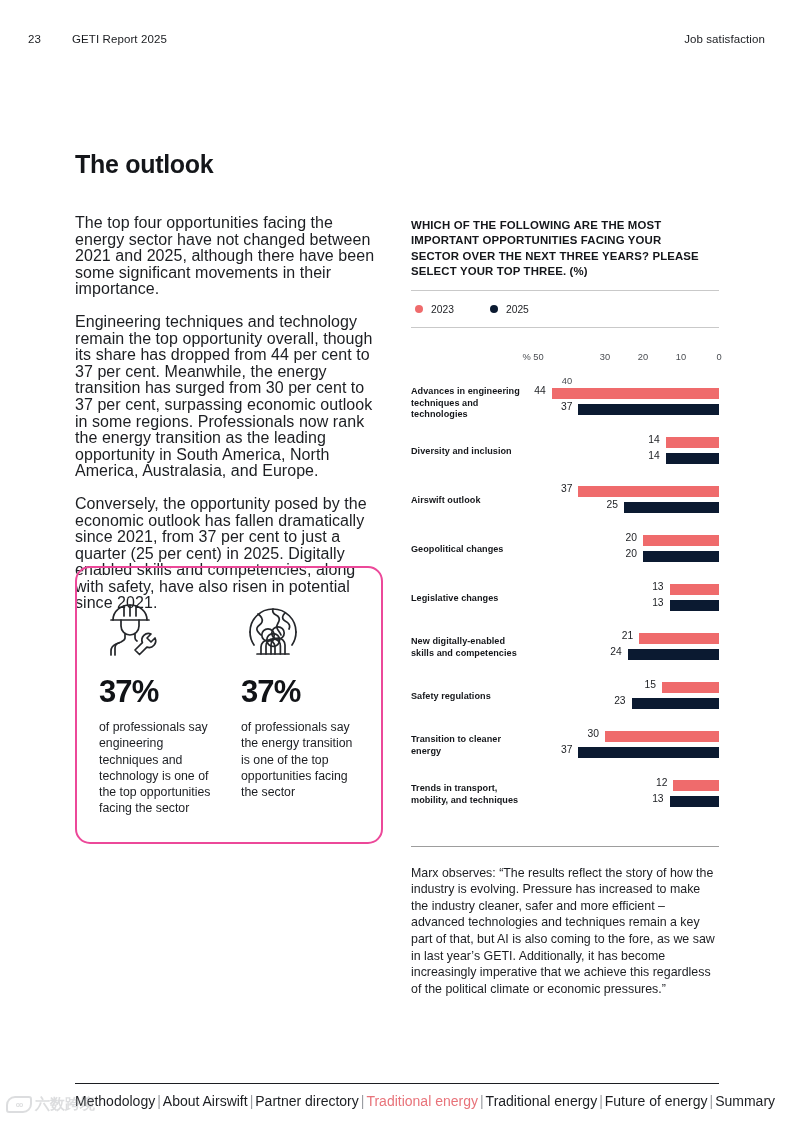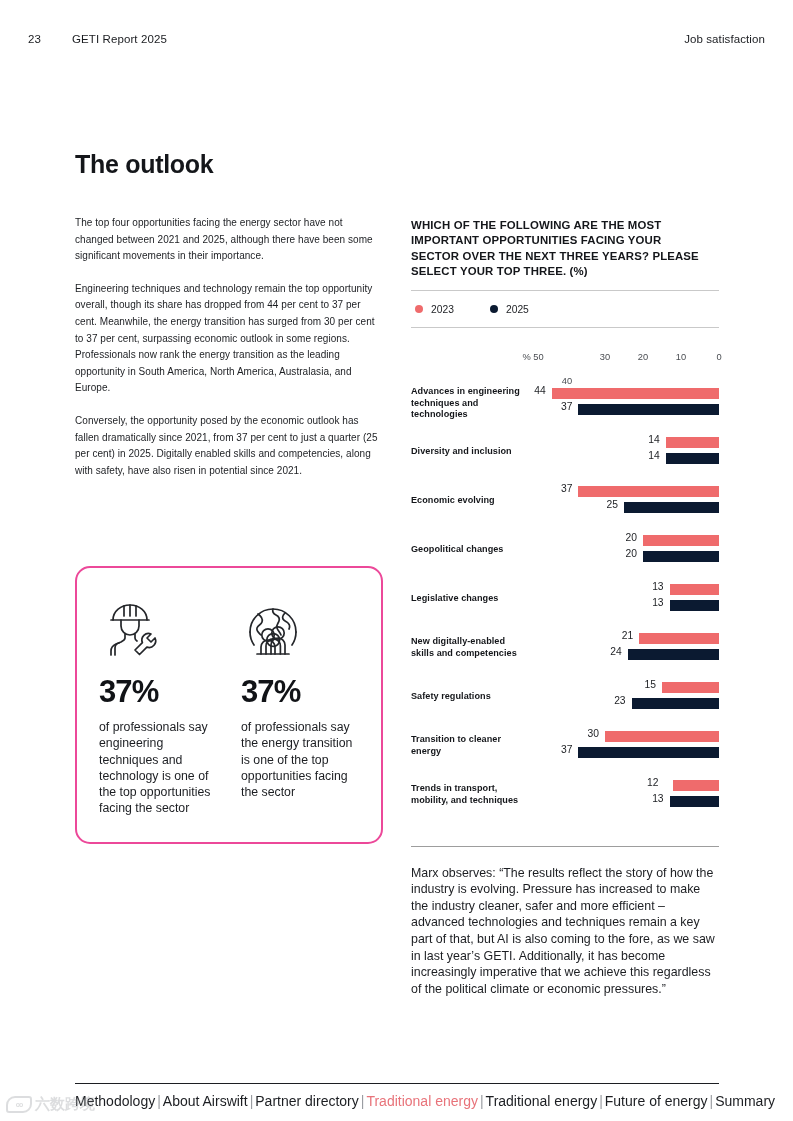--- a/index.html
+++ b/index.html
@@ -21,21 +21,21 @@
 
   
   .col-left{ position:absolute; left:75px; top:150px; width:305px; }
   .col-right{ position:absolute; left:411px; top:218px; width:308px; }
 
   h1.outlook-title{
     font-size:25px; font-weight:700; letter-spacing:-.3px;
     color:#14161a; margin-bottom:36px;
   }
   .body-p{
-    font-size:10px; line-height:16.6px; color:#1c1e22;
+    font-size:16px; line-height:16.6px; color:#1c1e22;
     margin-bottom:16px; letter-spacing:.05px;
   }
   .body-p:last-child{ margin-bottom:0; }
 
   
   .stat-card{
     position:absolute; left:75px; top:566px; width:308px; height:278px;
     border:2px solid #ec4899; border-radius:15px;
     padding:22px 20px 0 22px;
     display:flex; gap:22px;
@@ -209,21 +209,21 @@
         <div class="bar-row r1">
           <div class="bar y2023" style="width: 53.2px; background: rgb(239, 107, 108);"></div>
           <span class="bar-val" style="right: 59.2px; transform: none; padding-right: 0px; margin-right: 0px;">14</span>
         </div>
         <div class="bar-row r2">
           <div class="bar y2025" style="width: 53.2px; background: rgb(11, 26, 49);"></div>
           <span class="bar-val" style="right: 59.2px; transform: none; padding-right: 0px; margin-right: 0px;">14</span>
         </div>
       </div>
       <div class="grp">
-        <div class="grp-label">Economic evolving</div>
+        <div class="grp-label">Airswift outlook</div>
         <div class="bar-row r1">
           <div class="bar y2023" style="width: 140.6px; background: rgb(239, 107, 108);"></div>
           <span class="bar-val" style="right: 146.6px; transform: none; padding-right: 0px; margin-right: 0px;">37</span>
         </div>
         <div class="bar-row r2">
           <div class="bar y2025" style="width: 95px; background: rgb(11, 26, 49);"></div>
           <span class="bar-val" style="right: 101px; transform: none; padding-right: 0px; margin-right: 0px;">25</span>
         </div>
       </div>
       <div class="grp">
@@ -278,21 +278,21 @@
         </div>
         <div class="bar-row r2">
           <div class="bar y2025" style="width: 140.6px; background: rgb(11, 26, 49);"></div>
           <span class="bar-val" style="right: 146.6px; transform: none; padding-right: 0px; margin-right: 0px;">37</span>
         </div>
       </div>
       <div class="grp">
         <div class="grp-label">Trends in transport, mobility, and techniques</div>
         <div class="bar-row r1">
           <div class="bar y2023" style="width: 45.6px; background: rgb(239, 107, 108);"></div>
-          <span class="bar-val" style="right: 51.6px; transform: none; padding-right: 0px; margin-right: 9px;">12</span>
+          <span class="bar-val" style="right: 51.6px; transform: none; padding-right: 0px; margin-right: 0px;">12</span>
         </div>
         <div class="bar-row r2">
           <div class="bar y2025" style="width: 49.4px; background: rgb(11, 26, 49);"></div>
           <span class="bar-val" style="right: 55.4px; transform: none; padding-right: 0px; margin-right: 0px;">13</span>
         </div>
       </div>
     </div>
 
   <div class="divider-chart"></div>
   <p class="quote">Marx observes: “The results reflect the story of how the industry is evolving. Pressure has increased to make the industry cleaner, safer and more efficient – advanced technologies and techniques remain a key part of that, but AI is also coming to the fore, as we saw in last year’s GETI. Additionally, it has become increasingly imperative that we achieve this regardless of the political climate or economic pressures.”</p>

